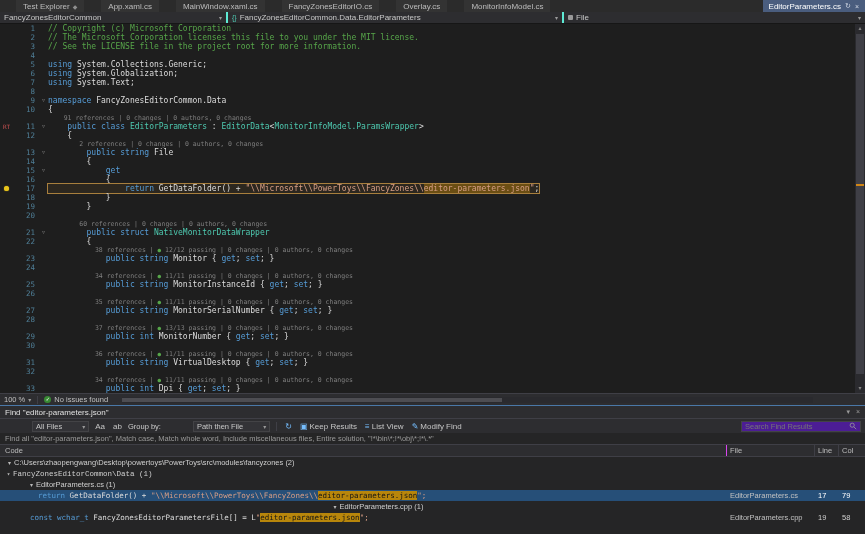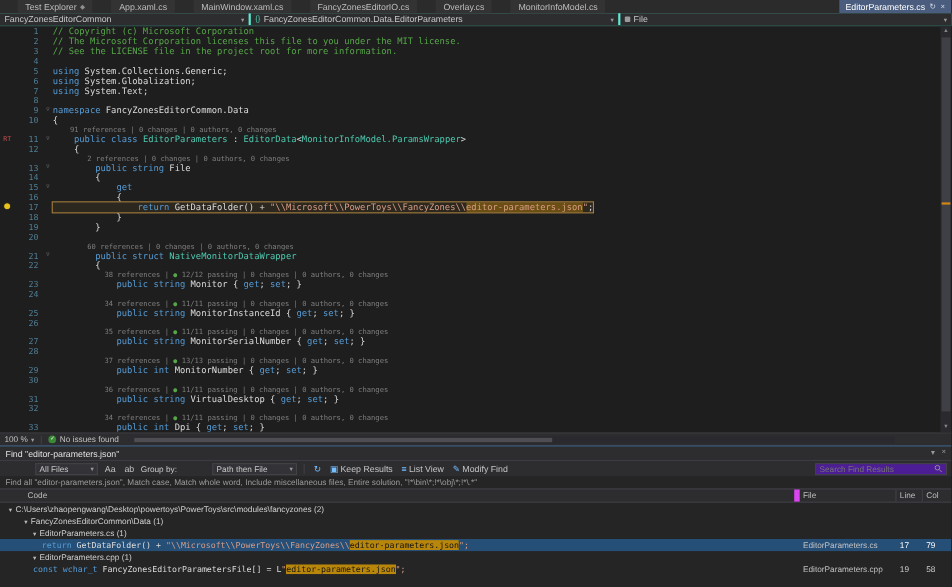--- a/index.html
+++ b/index.html
@@ -68,21 +68,21 @@
   .ftoolbar { height:15px; background:#2d2d30; border-top:1px solid #3f3f46; display:flex; align-items:center; gap:4px; padding:0 4px; font-size:7.5px; }
   .fcombo { background:#333337; border:1px solid #434346; height:11px; display:flex; align-items:center; gap:20px; padding:0 3px; color:#c8c8c8; white-space:nowrap;margin-left:28px; }
   .fcombo .caret { font-size:6px; color:#9a9a9a; }
   .iconbtn { color:#c5c5c5; font-size:8px; padding:0 2px; display:flex; align-items:center; gap:2px; white-space:nowrap; }
   .iconbtn .ig { color:#75beff; }
   .tsep { width:1px; height:9px; background:#3f3f46; margin:0 2px; }
   .fsearch { margin-left:auto; width:120px; height:11px; background:#4c1d95; border:1px solid #434346; display:flex; padding:0 3px; gap:3px; }
   .fsearch input { flex:1; background:transparent; border:none; outline:none; color:#9a9a9a; font-size:7.5px; font-family:"Liberation Sans", sans-serif; min-width:0; }
   .fsummary { height:11px; line-height:11px; font-size:7.5px; color:#9a9a9a; padding:0 5px; white-space:nowrap; overflow:hidden; }
   .fcolhead { height:13px; background:#2d2d30; border-top:1px solid #3f3f46; border-bottom:1px solid #3f3f46; display:flex; align-items:center; font-size:7.5px; color:#bdbdbd; }
-  .colcode { flex:1; padding-left:5px; border-right:5px solid #d946ef; align-self:stretch; display:flex; align-items:center;margin-left:20px; }
+  .colcode { flex:1; padding-left:5px; border-right:1px solid #d946ef; align-self:stretch; display:flex; align-items:center; }
   .colfile { width:88px; padding-left:3px; border-right:1px solid #3f3f46; align-self:stretch; display:flex; align-items:center; }
   .colline { width:24px; padding-left:3px; border-right:1px solid #3f3f46; align-self:stretch; display:flex; align-items:center; }
   .colcol  { width:26px; padding-left:3px; align-self:stretch; display:flex; align-items:center; }
   #find-rows { flex:1; overflow:hidden; }
   .frow { height:11px; display:flex; align-items:center; font-size:7.5px; color:#cfcfcf; white-space:nowrap; }
   .frow.sel { background:#264f78; color:#ffffff; }
   .frow .main { flex:1; display:flex; align-items:center; overflow:hidden; }
   .tri { color:#b9b9b9; font-size:6px; width:9px; text-align:center; flex:none; }
   .rescode { font-family:"DejaVu Sans Mono", monospace; font-size:7.5px; white-space:pre; }
   .frow .m { background:#b8860b; color:#151515; }
@@ -480,21 +480,21 @@
       <div class="frow">
         <span class="main" style="padding-left: 5px;">
           <span class="tri">▾</span>
           <span>C:\Users\zhaopengwang\Desktop\powertoys\PowerToys\src\modules\fancyzones (2)</span>
         </span>
         <span class="ffile"></span>
         <span class="fline"></span>
         <span class="fcol"></span>
       </div>
       <div class="frow">
-        <span class="main" style="padding-left: 19px;">
+        <span class="main" style="padding-left: 4px; font-family: Liberation Mono, monospace;">
           <span class="tri">▾</span>
           <span>FancyZonesEditorCommon\Data (1)</span>
         </span>
         <span class="ffile"></span>
         <span class="fline"></span>
         <span class="fcol"></span>
       </div>
       <div class="frow">
         <span class="main" style="padding-left: 27px;">
           <span class="tri">▾</span>
@@ -506,21 +506,21 @@
       </div>
       <div class="frow sel">
         <span class="main" style="padding-left: 38px;">
           <span class="rescode"><span class="k">return </span><span class="p">GetDataFolder() + </span><span class="s">"\\Microsoft\\PowerToys\\FancyZones\\</span><span class="m">editor-parameters.json</span><span class="s">";</span></span>
         </span>
         <span class="ffile">EditorParameters.cs</span>
         <span class="fline">17</span>
         <span class="fcol">79</span>
       </div>
       <div class="frow">
-        <span class="main" style="padding-left: 27px;">
+        <span class="main" style="padding-left: 27px; justify-content: center;">
           <span class="tri">▾</span>
           <span>EditorParameters.cpp (1)</span>
         </span>
         <span class="ffile"></span>
         <span class="fline"></span>
         <span class="fcol"></span>
       </div>
       <div class="frow">
         <span class="main" style="padding-left: 30px;">
           <span class="rescode"><span class="k">const wchar_t </span><span class="p">FancyZonesEditorParametersFile[] = L</span><span class="s">"</span><span class="m">editor-parameters.json</span><span class="s">";</span></span>

